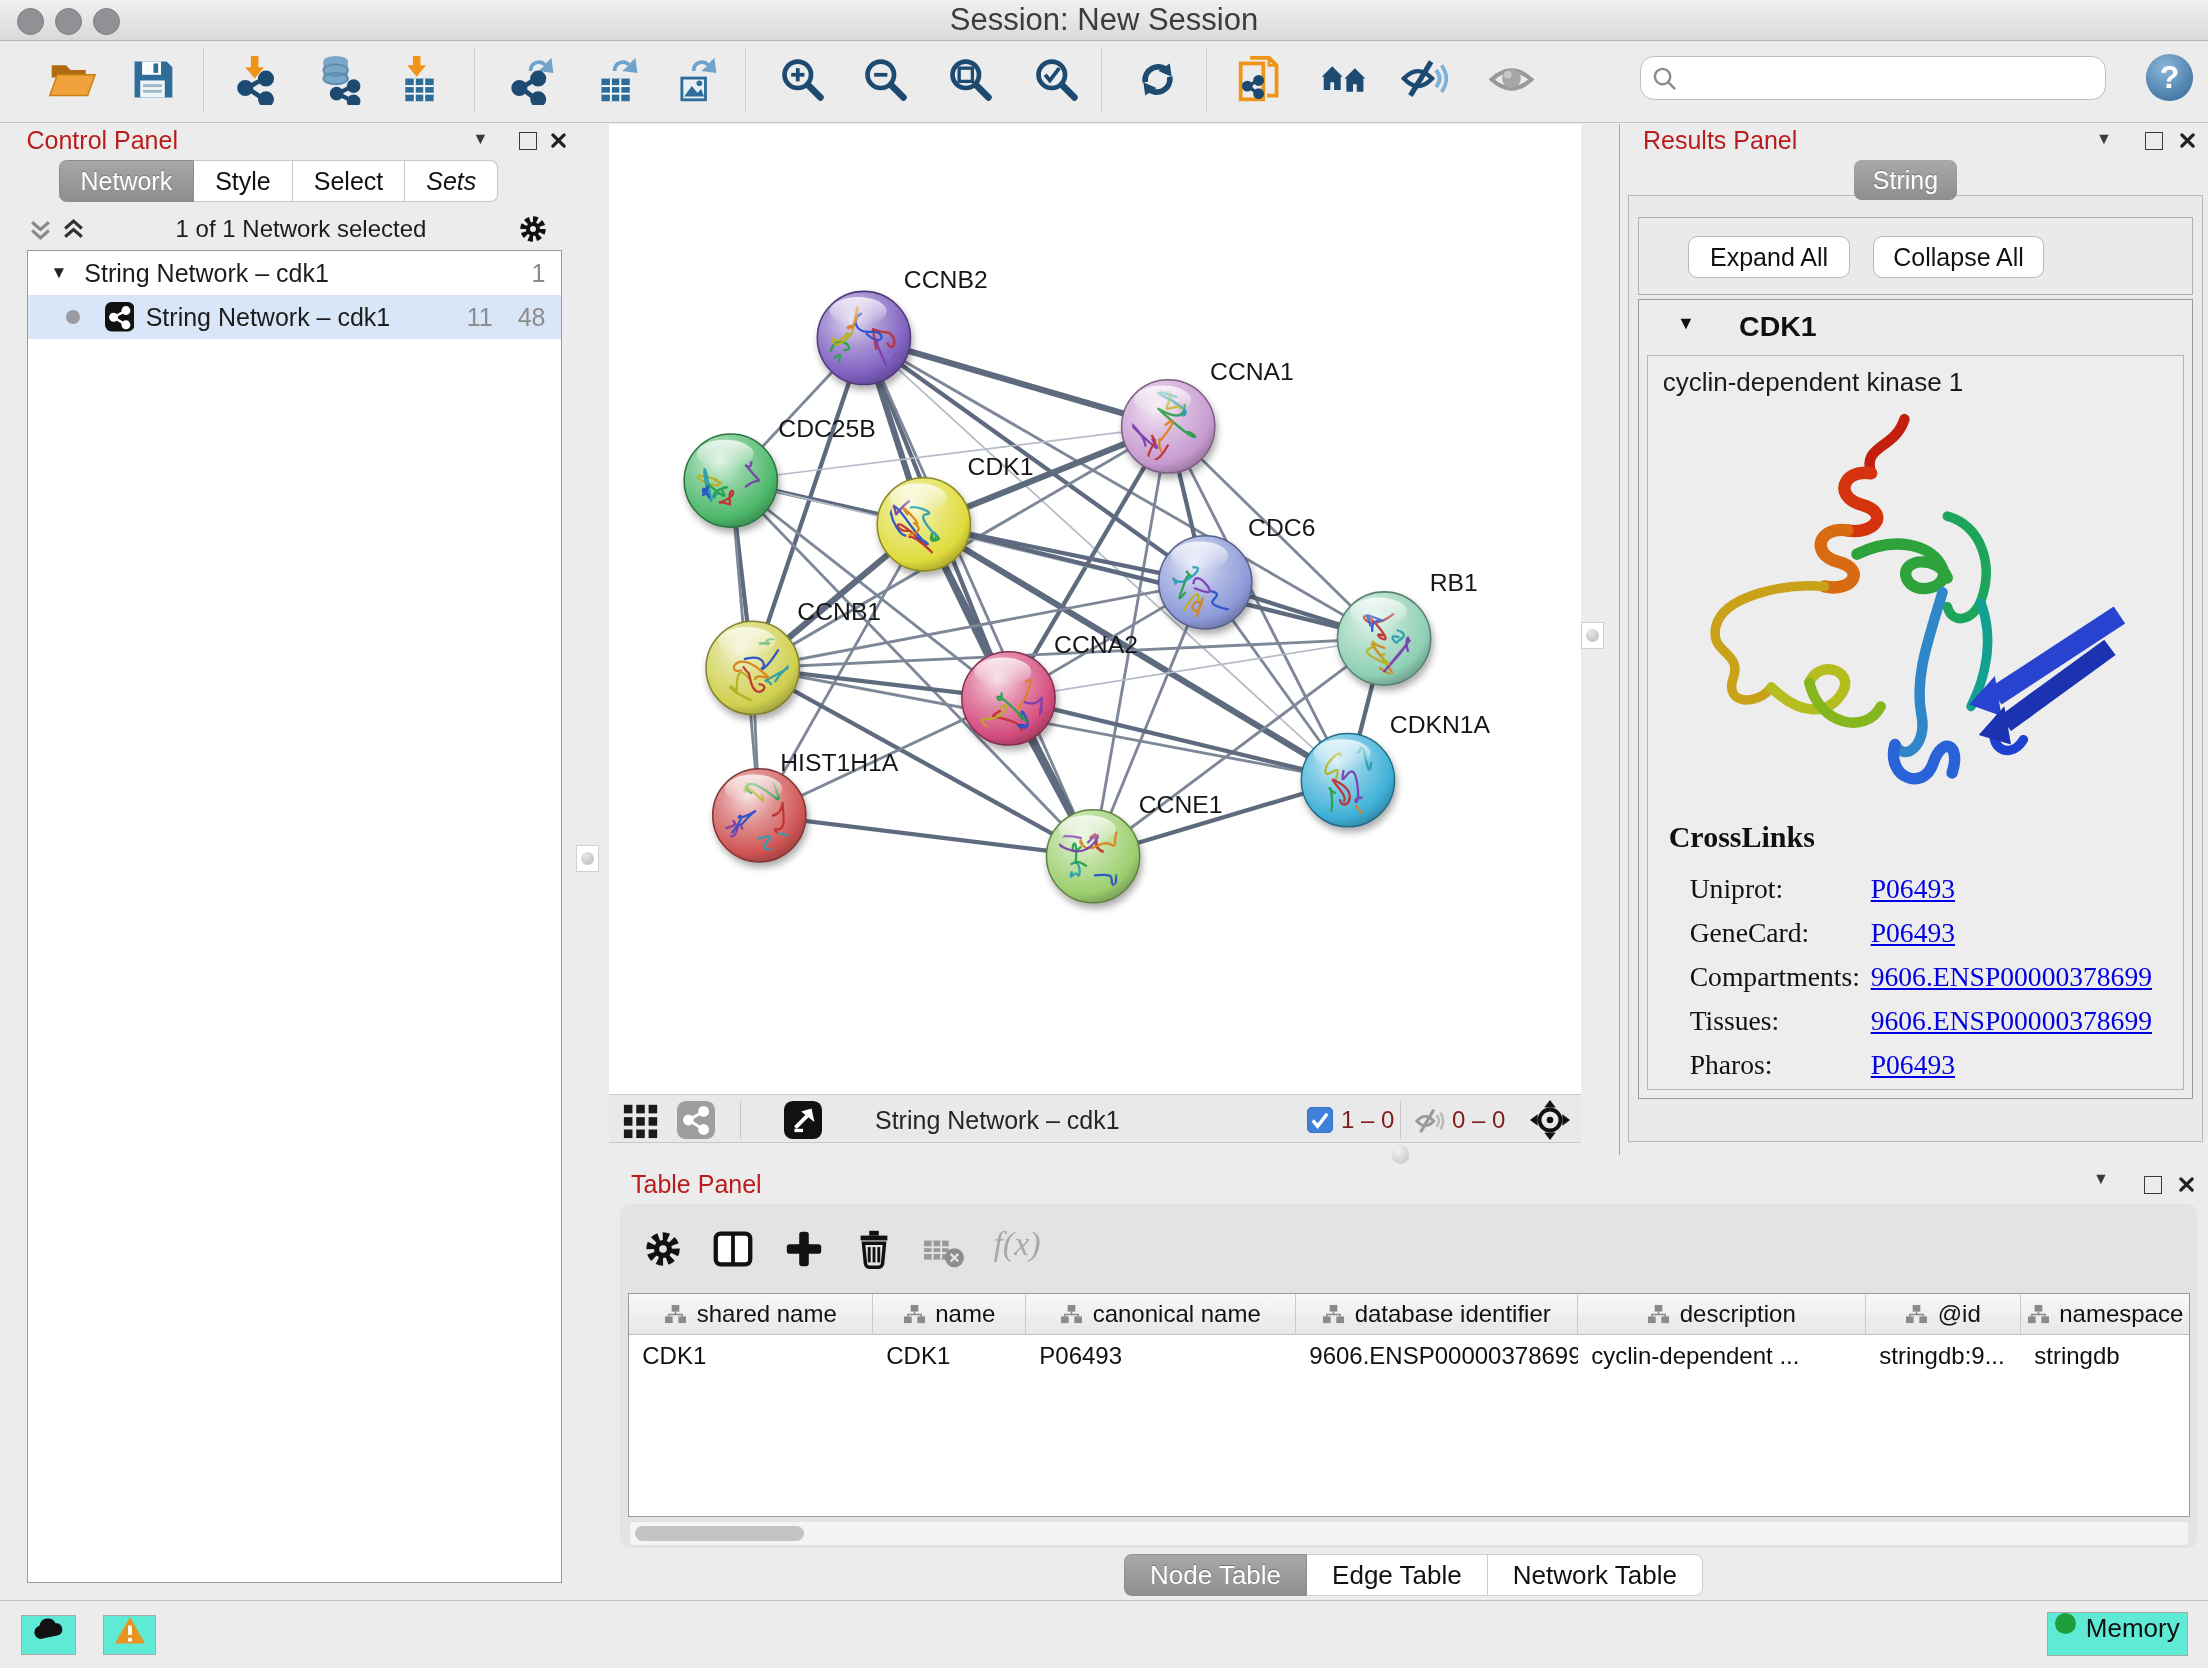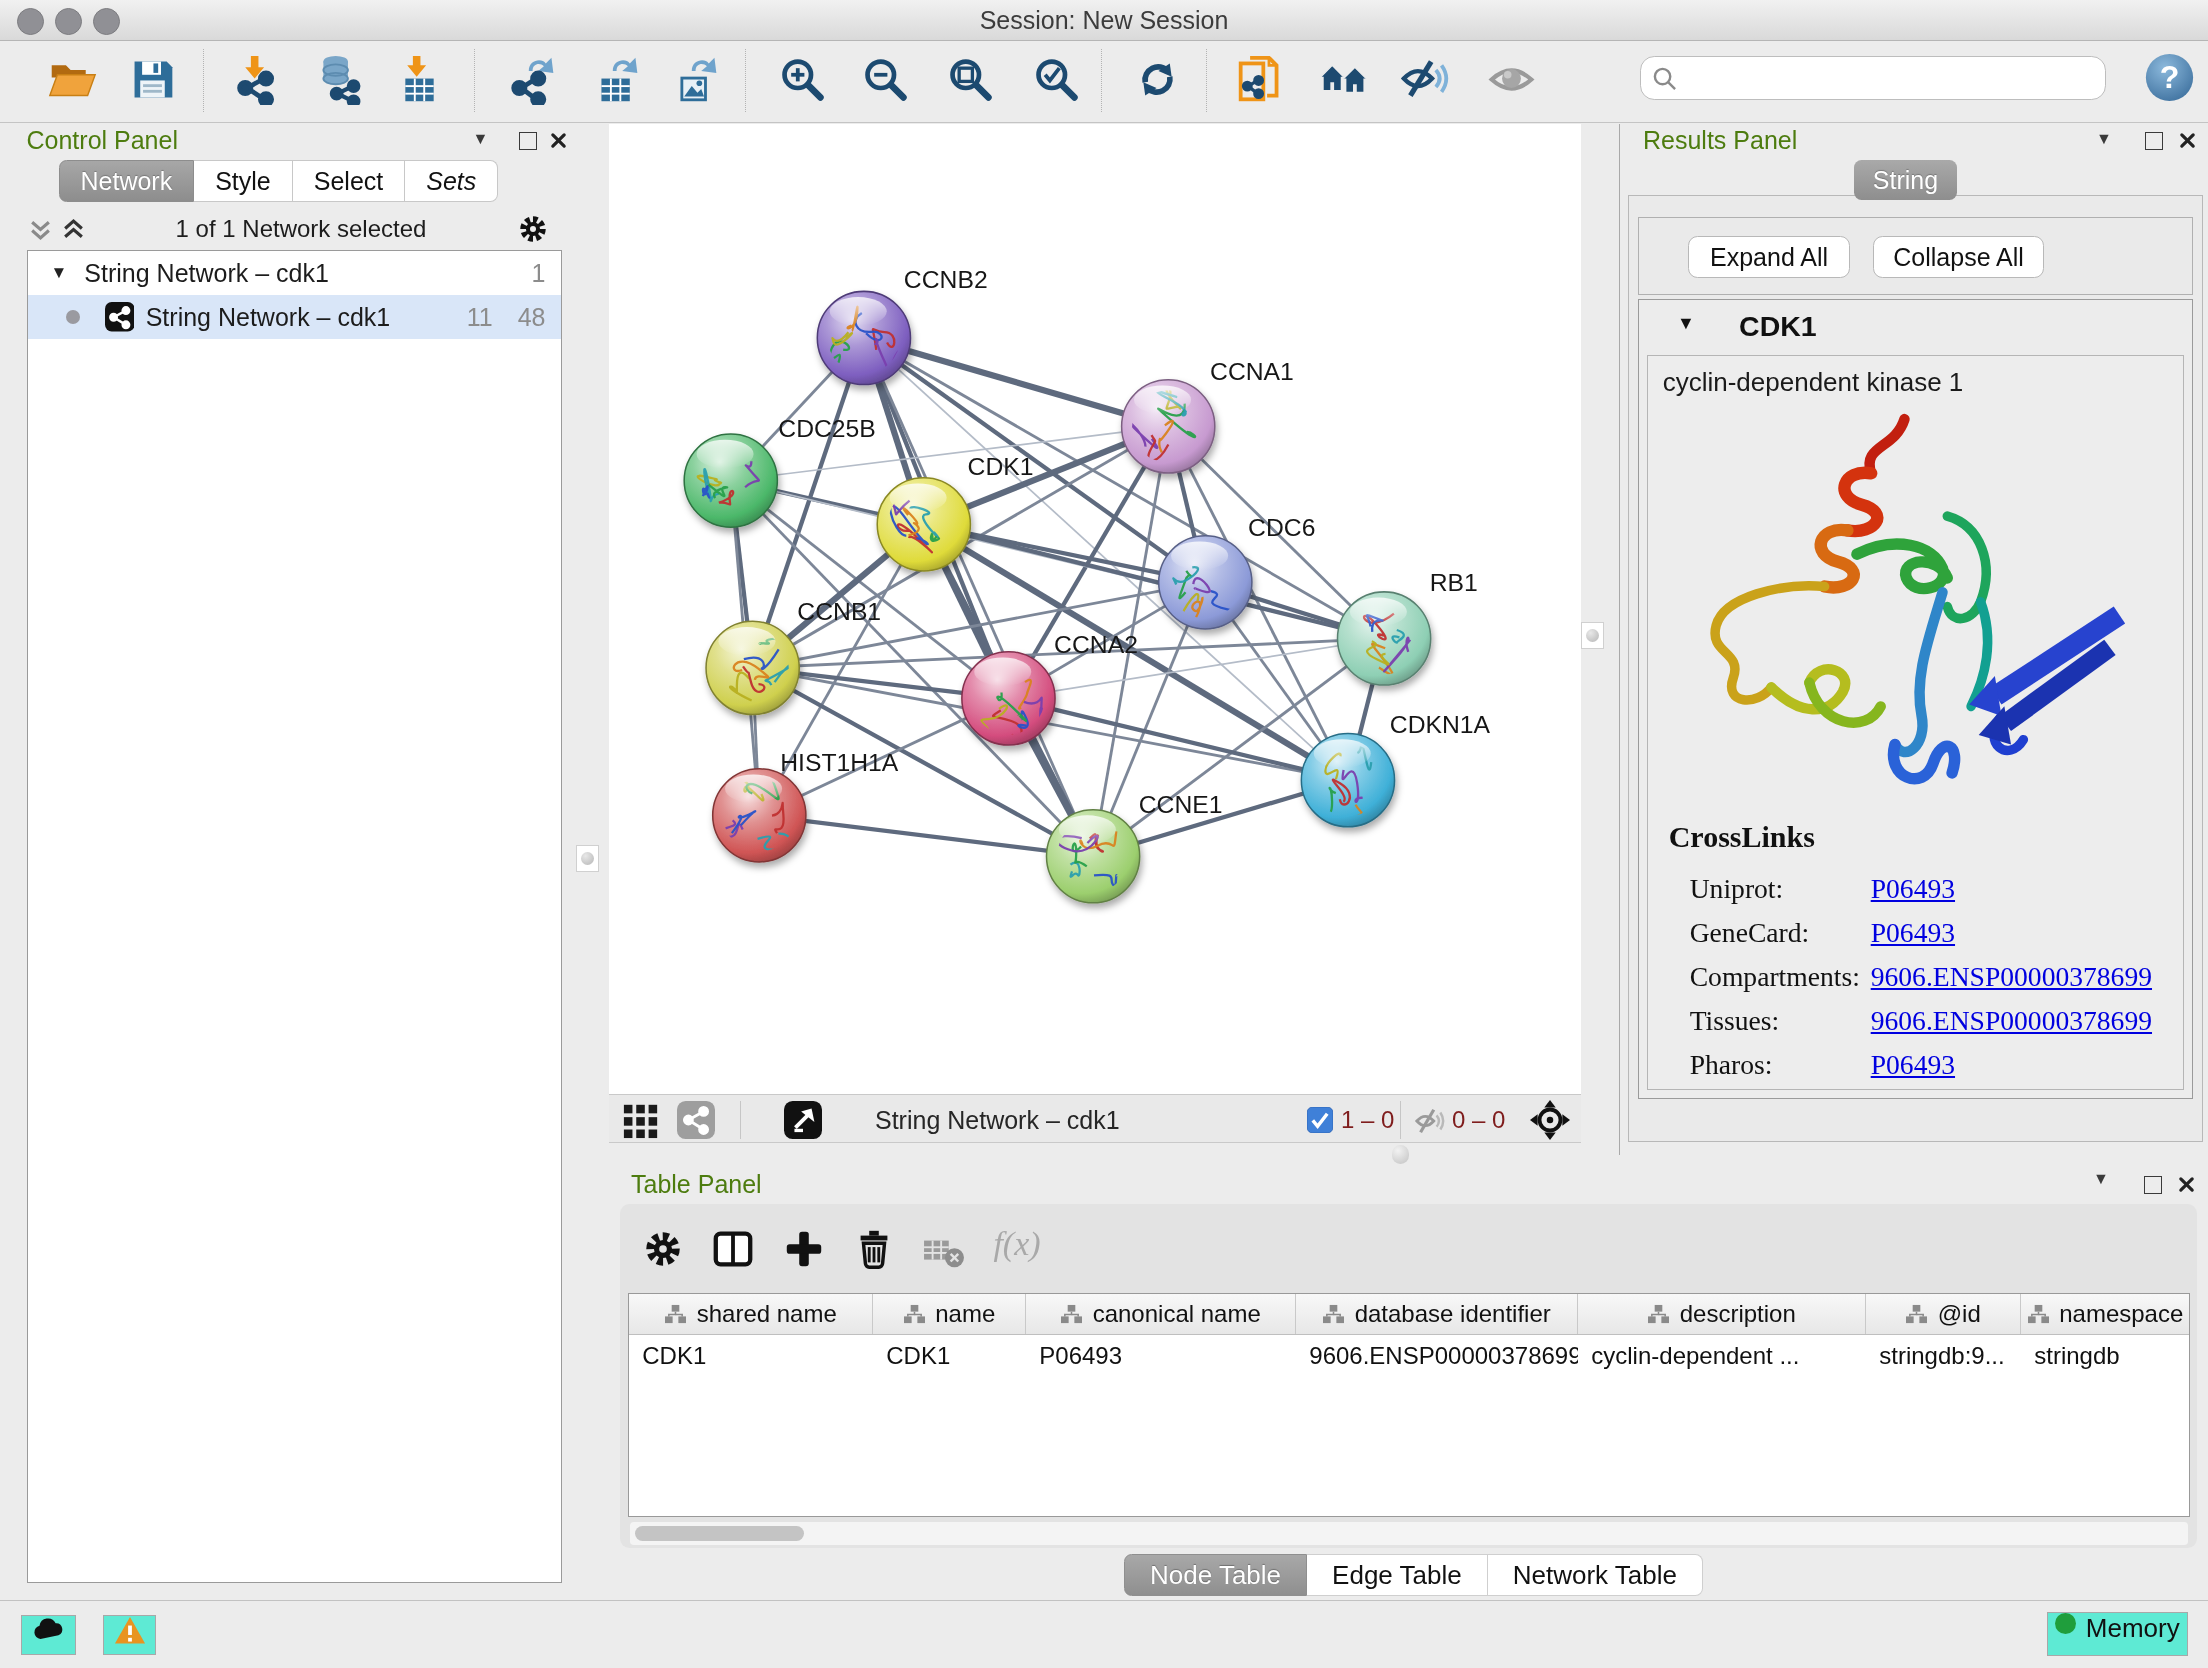--- a/index.html
+++ b/index.html
@@ -1,29 +1,29 @@
 <!DOCTYPE html>
 <html style="font-size:15px"><head>
 <meta charset="utf-8">
 <style>
   html,body{margin:0;padding:0;}
   body{width:2208px;height:1668px;background:#ececec;font-family:"Liberation Sans",sans-serif;position:relative;overflow:hidden;-webkit-font-smoothing:antialiased;}
   .window{position:absolute;inset:0;}
   
   .titlebar{position:absolute;left:0;top:0;width:2208px;height:40px;background:linear-gradient(#f1f1f1,#d9d9d9);border-bottom:1px solid #b5b5b5;}
   .traffic{position:absolute;top:7.6px;width:25px;height:25px;border-radius:50%;background:#909095;border:1px solid #7c7c80;}
-  .win-title{position:absolute;left:0;right:0;top:0;height:39px;line-height:40px;text-align:center;font-size:25px;color:#3c3c3c;}
+  .win-title{position:absolute;left:0;right:0;top:0;height:39px;line-height:40px;text-align:center;font-size:31px;color:#3c3c3c;}
   
   .toolbar{position:absolute;left:0;top:41px;width:2208px;height:81px;background:#ececec;border-bottom:1px solid #c4c4c4;}
   .tbi{position:absolute;top:13.3px;width:51px;height:51px;}
   .tbsep{position:absolute;top:7.6px;width:0;height:63px;border-left:1.9px dotted #b3b3b3;}
   .searchbox{position:absolute;top:15px;width:466px;height:44px;background:#fff;border:1px solid #bdbdbd;border-radius:14.3px;display:flex;align-items:center;padding-left:11.4px;box-sizing:border-box;}
   .searchbox input{border:none;outline:none;flex:1;font-size:23px;font-family:"Liberation Sans",sans-serif;background:transparent;margin-left:7.6px;}
   
-  .panel-title{font-size:25px;color:#4d7c0f;}
+  .panel-title{font-size:25px;color:#b91c1c;}
   .ph-btn{position:absolute;top:5.7px;cursor:default;}
   .collapse-arrow{font-size:16px;color:#3a3a3a;}
   .float-box{width:16px;height:16px;border:1.9px solid #3a3a3a;display:inline-block;}
   
   .control-panel{position:absolute;left:9.5px;top:124px;width:563px;height:1476px;}
   .cp-header,.rp-header,.tp-header{position:absolute;left:0;top:0;right:0;height:34px;}
   .tabrow{position:absolute;display:flex;}
   .tab{height:40px;line-height:40px;text-align:center;font-size:25px;padding:0 21px;background:#fff;border:1px solid #c8c8c8;border-left:none;color:#111;}
   .tab.first{border-left:1px solid #c8c8c8;border-radius:7.6px 0 0 7.6px;}
   .tab.last{border-radius:0 7.6px 7.6px 0;font-style:italic;}

